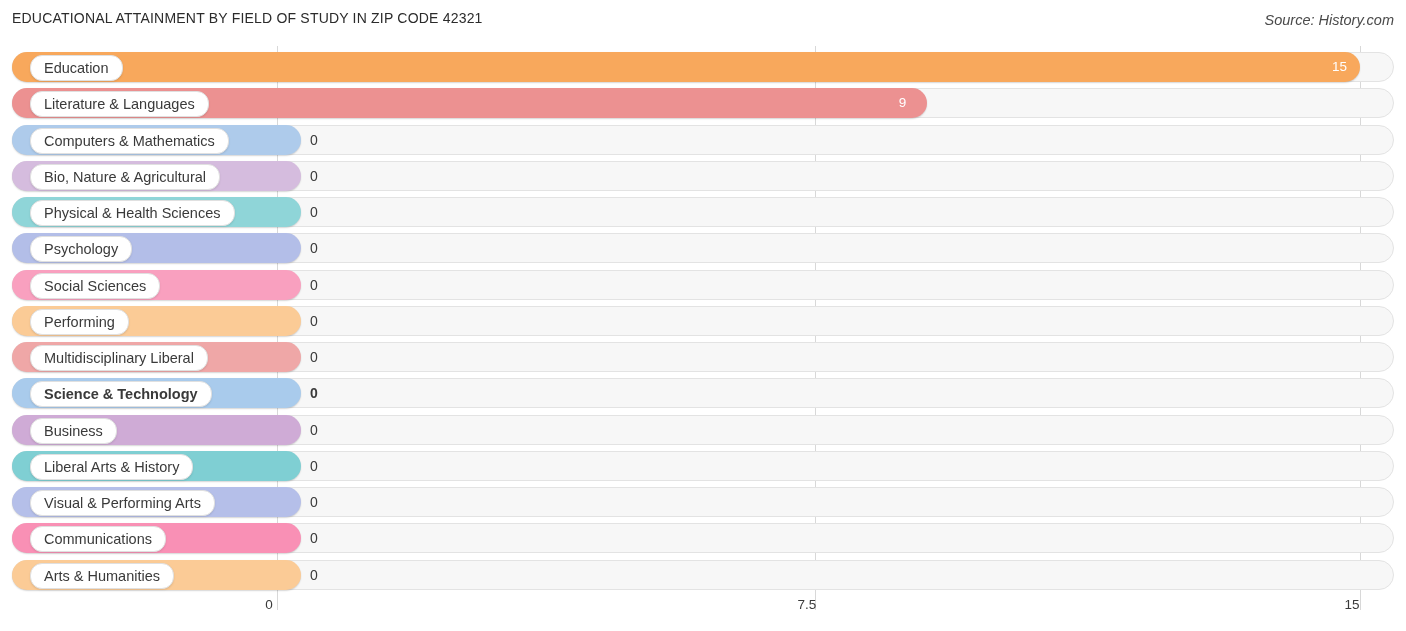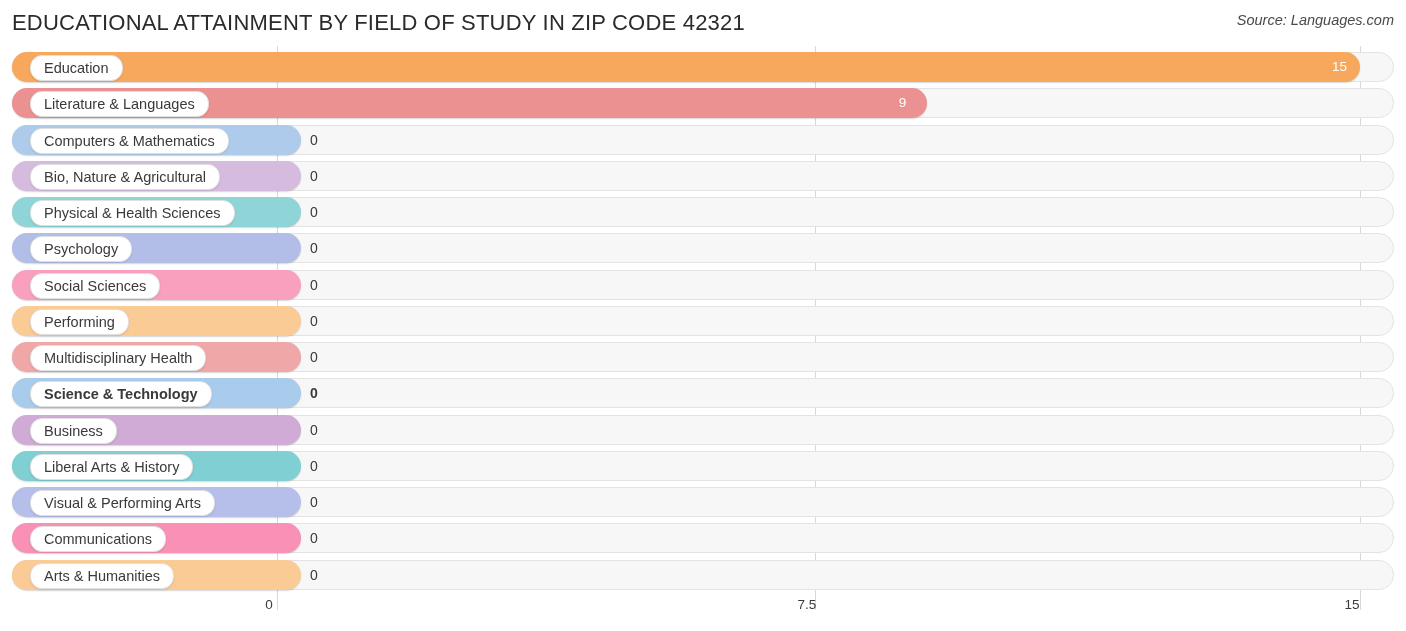--- a/index.html
+++ b/index.html
@@ -20,21 +20,21 @@
   .header {
     position: absolute;
     left: 0; top: 0;
     width: 1406px;
     height: 46px;
   }
   .chart-title {
     position: absolute;
     left: 12px;
     top: 10px;
-    font-size: 22px;
+    font-size: 14px;
     letter-spacing: .2px;
     color: #2b2b2b;
     white-space: nowrap;
   }
   .chart-source {
     position: absolute;
     right: 12px;
     top: 12px;
     font-size: 14.5px;
     font-style: italic;
@@ -165,21 +165,21 @@
     width: 1px;
     height: 16px;
     background: #d8d8d8;
   }
 </style>
 </head>
 <body>
 
 <div class="header">
   <div class="chart-title">EDUCATIONAL ATTAINMENT BY FIELD OF STUDY IN ZIP CODE 42321</div>
-  <div class="chart-source">Source: Languages.com</div>
+  <div class="chart-source">Source: History.com</div>
 </div>
 
 <div class="plot">
   <div class="gridlines" id="gridlines">
       <div class="gridline" style="left: 277px;"></div>
       <div class="gridline" style="left: 815px;"></div>
       <div class="gridline" style="left: 1360px;"></div>
     </div>
   <div class="rows" id="rows">
       <div class="row" style="top: 6px;">
@@ -226,21 +226,21 @@
       </div>
       <div class="row" style="top: 259.75px;">
         <div class="track"></div>
         <div class="bar" style="width: 289px; background: rgb(251, 203, 150);"></div>
         <div class="label-pill">Performing</div>
         <div class="value-out" style="left: 298px;">0</div>
       </div>
       <div class="row" style="top: 296px;">
         <div class="track"></div>
         <div class="bar" style="width: 289px; background: rgb(239, 167, 167);"></div>
-        <div class="label-pill">Multidisciplinary Health</div>
+        <div class="label-pill">Multidisciplinary Liberal</div>
         <div class="value-out" style="left: 298px;">0</div>
       </div>
       <div class="row" style="top: 332.25px; font-weight: bold;">
         <div class="track"></div>
         <div class="bar" style="width: 289px; background: rgb(169, 203, 236);"></div>
         <div class="label-pill">Science &amp; Technology</div>
         <div class="value-out" style="left: 298px;">0</div>
       </div>
       <div class="row" style="top: 368.5px;">
         <div class="track"></div>

